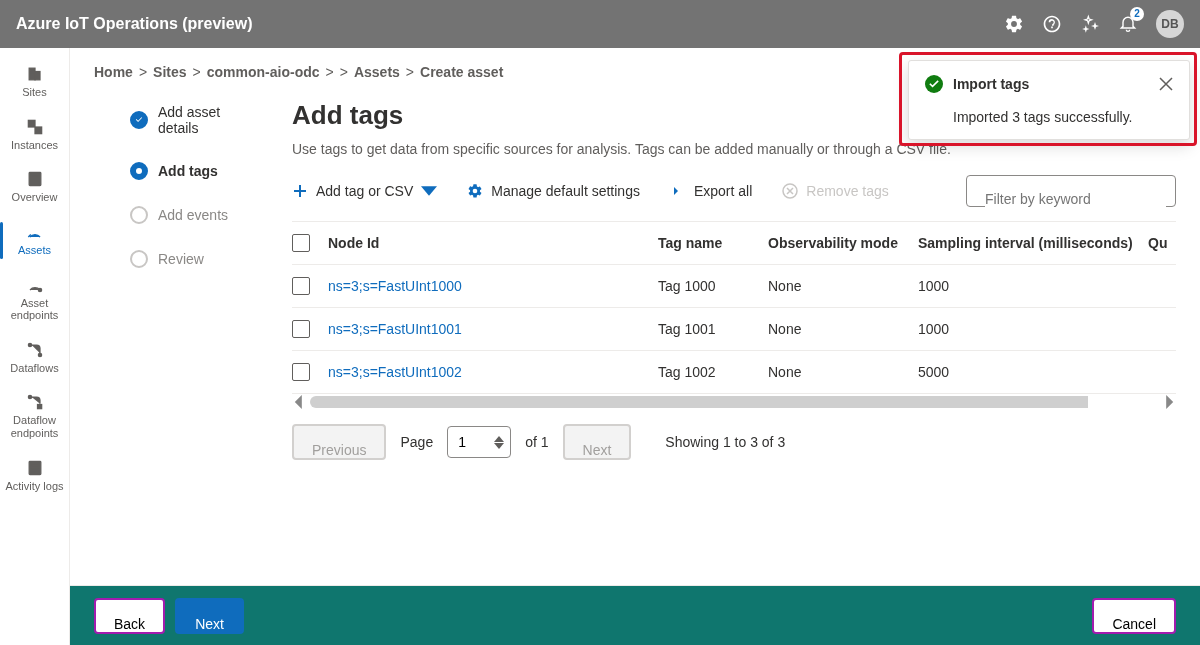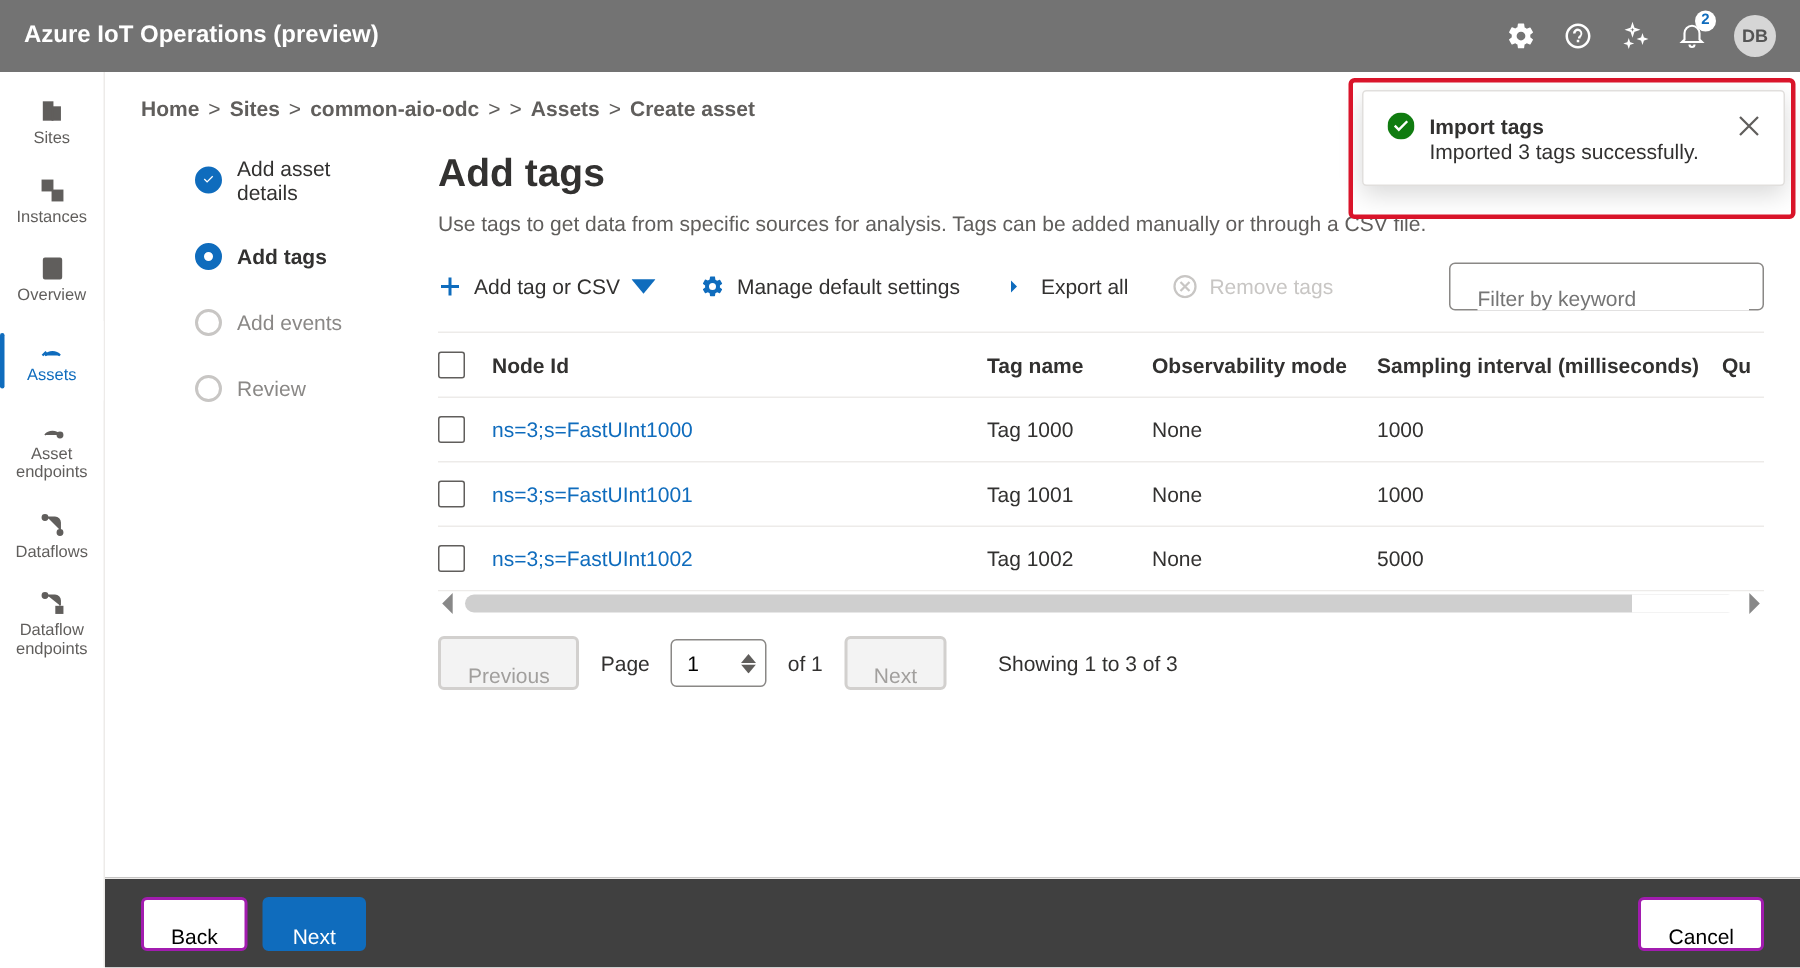--- a/index.html
+++ b/index.html
@@ -66,25 +66,25 @@
 
     .pager { display: flex; align-items: center; gap: 14px; margin-top: 14px; }
     .btn { border: 2px solid #a21caf; background: #fff; height: 32px; padding: 16px 18px; border-radius: 4px; font-size: 14px; cursor: pointer; font-family: inherit; }
     .btn:disabled { color: #a19f9d; border-color: #d2d0ce; background: #f3f3f3; cursor: default; }
     .btn.primary { background: #0F6CBD; color: #fff; border-color: #0F6CBD; }
     .spinner { display: inline-flex; align-items: center; height: 32px; border: 1px solid #8a8886; border-radius: 4px; padding: 0 6px 0 10px; gap: 6px; }
     .spinner input { border: none; outline: none; width: 30px; font-size: 14px; }
     .spinner-arrows { display: flex; flex-direction: column; gap: 1px; }
     .spinner-arrows svg { width: 10px; height: 6px; fill: #605e5c; cursor: pointer; }
 
-    .footer { position: absolute; left: 70px; right: 0; bottom: 0; height: 60px; border-top: 1px solid #edebe9; display: flex; align-items: center; padding: 0 24px; gap: 10px; background: #404040; }
+    .footer { position: absolute; left: 70px; right: 0; bottom: 0; height: 60px; border-top: 1px solid #edebe9; display: flex; align-items: center; padding: 0 24px; gap: 10px; background: #0f766e; }
     .footer .spacer { flex: 1; }
 
     .toast { position: absolute; top: 60px; right: 10px; width: 282px; background: #fff; border: 1px solid #e1dfdd; border-radius: 3px; box-shadow: 0 6px 16px rgba(0,0,0,0.15); padding: 14px 16px; }
-    .toast-head { display: flex; align-items: center; gap: 10px; font-weight: 600; margin-bottom: 0; }
+    .toast-head { display: flex; align-items: center; gap: 10px; font-weight: 600; margin-bottom: 16px; }
     .toast-head svg.check { width: 18px; height: 18px; fill: #107c10; }
     .toast-close { margin-left: auto; cursor: pointer; width: 14px; height: 14px; fill: #605e5c; }
     .toast-body { color: #323130; padding-left: 28px; }
     .highlight { position: absolute; top: 52px; right: 3px; width: 298px; height: 94px; border: 3px solid #d9142a; border-radius: 4px; pointer-events: none; }
   </style>
 </head>
 <body>
 
 <div class="topbar">
   <div class="topbar-title">Azure IoT Operations (preview)</div>
@@ -155,20 +155,29 @@
         </svg>
         <span class="sidebar-label">Dataflows</span>
       </div>
     <div class="sidebar-item">
         <svg class="sidebar-icon" viewBox="0 0 24 24" fill="none" stroke="#605e5c" stroke-width="1.5">
           <circle cx="6" cy="6" r="2"></circle>
           <rect x="15" y="15" width="5" height="5"></rect>
           <path d="M8 6h6a4 4 0 0 1 4 4v4"></path>
         </svg>
         <span class="sidebar-label">Dataflow endpoints</span>
+      </div>
+    <div class="sidebar-item">
+        <svg class="sidebar-icon" viewBox="0 0 24 24" fill="none" stroke="#605e5c" stroke-width="1.5">
+          <rect x="5" y="4" width="14" height="16" rx="1"></rect>
+          <line x1="8" y1="9" x2="16" y2="9"></line>
+          <line x1="8" y1="13" x2="16" y2="13"></line>
+          <line x1="8" y1="17" x2="13" y2="17"></line>
+        </svg>
+        <span class="sidebar-label">Activity logs</span>
       </div>
   </nav>
 
   <main class="main">
     <nav class="breadcrumb">
       <span class="crumb">Home</span>
         <span class="sep">&gt;</span>
       <span class="crumb">Sites</span>
         <span class="sep">&gt;</span>
       <span class="crumb">common-aio-odc</span>

